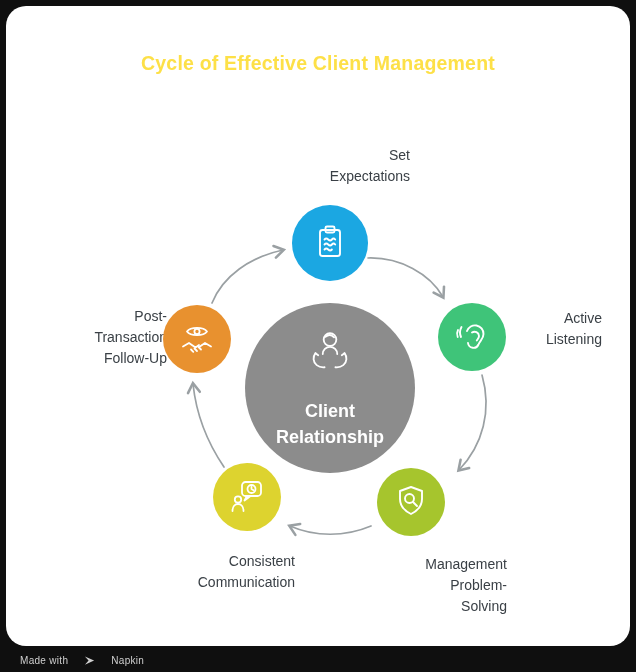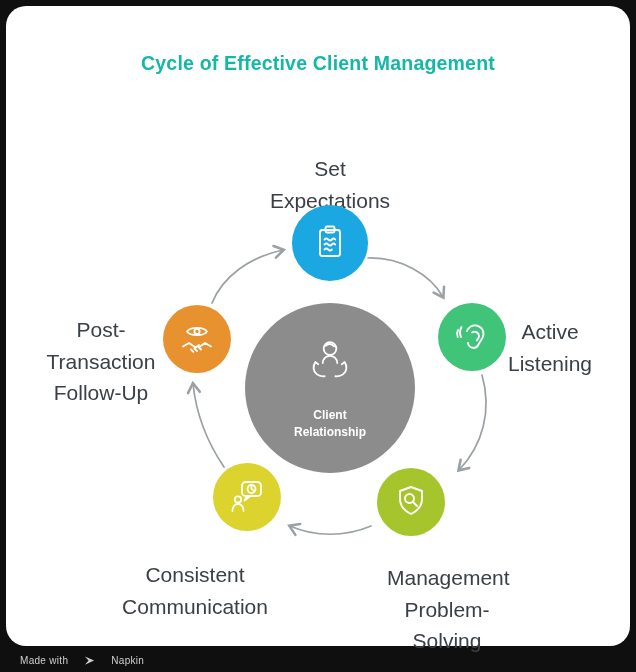--- a/index.html
+++ b/index.html
@@ -2,50 +2,50 @@
 <html><head>
 <meta charset="utf-8">
 <style>
   html,body{margin:0;padding:0;}
   body{background:#0f0f0f;font-family:"Liberation Sans","DejaVu Sans",sans-serif;}
   .stage{position:relative;width:636px;height:672px;overflow:hidden;}
   .canvas{position:absolute;left:6px;top:6px;right:6px;bottom:26px;border-radius:20px;}
   .title{position:absolute;top:52px;left:0;width:100%;margin:0;text-align:center;
          font-size:19.5px;font-weight:700;letter-spacing:.2px;}
   .arrows{position:absolute;left:0;top:0;pointer-events:none;}
-  .label{position:absolute;text-align:center;font-size:21px;font-weight:500;
-         line-height:1.5;white-space:pre-line;margin-top:8px;}
+  .label{position:absolute;text-align:right;font-size:14px;font-weight:500;
+         line-height:1.5;white-space:pre-line;}
   .node{position:absolute;border-radius:50%;display:flex;align-items:center;justify-content:center;}
   .node svg{display:block;}
   .node-top{left:292px;top:205px;width:76px;height:76px;}
   .node-right{left:438px;top:303px;width:68px;height:68px;}
   .node-br{left:377px;top:468px;width:68px;height:68px;}
   .node-bl{left:213px;top:463px;width:68px;height:68px;}
   .node-left{left:163px;top:305px;width:68px;height:68px;}
   .label-set{left:250px;top:145px;width:160px;}
   .label-active{left:498px;top:308px;width:104px;}
   .label-proactive{left:387px;top:554px;width:120px;}
   .label-consistent{left:95px;top:551px;width:200px;}
   .label-post{left:35px;top:306px;width:132px;}
   .center-circle{position:absolute;left:245px;top:303px;width:170px;height:170px;border-radius:50%;
                  display:flex;flex-direction:column;align-items:center;justify-content:center;}
-  .center-label{font-size:12px;font-weight:700;text-align:center;line-height:1.45;
+  .center-label{font-size:18px;font-weight:700;text-align:center;line-height:1.45;
                 white-space:pre-line;margin-top:14px;}
   .watermark{position:absolute;left:20px;bottom:6px;display:flex;align-items:center;gap:16px;
              font-size:10px;color:#cfcfcf;letter-spacing:.3px;}
   .watermark svg{display:block;}
 </style>
 </head>
 <body>
 
 <div class="stage" style="background: rgb(15, 15, 15);">
 
   <div class="canvas" style="background: rgb(255, 255, 255);"></div>
 
-  <h1 class="title" style="color: #14b8a6;">Cycle of Effective Client Management</h1>
+  <h1 class="title" style="color: #fde047;">Cycle of Effective Client Management</h1>
 
   <svg class="arrows" width="636" height="672" viewBox="0 0 636 672">
     <defs>
       <marker id="arw" markerWidth="9" markerHeight="9" refX="6" refY="4.5" orient="auto">
         <path d="M1,1 L6.5,4.5 L1,8" fill="none" stroke-width="1.5" stroke-linecap="round" stroke="#9aa0a3"></path>
       </marker>
     </defs>
     <g fill="none" stroke-width="1.7" stroke-linecap="round" stroke="#9aa0a3">
       <path d="M368 258 C 400 257, 430 274, 443 297" marker-end="url(#arw)"></path>
       <path d="M482 375 C 492 410, 483 445, 459 470" marker-end="url(#arw)"></path>

